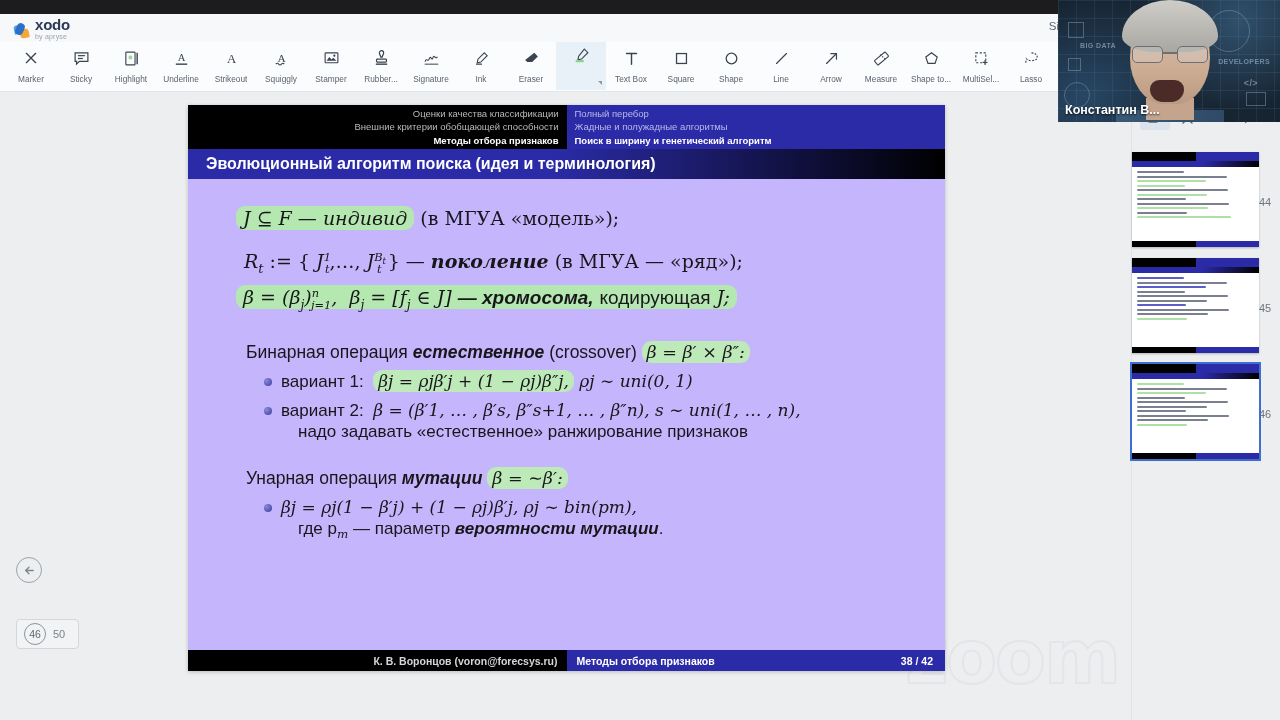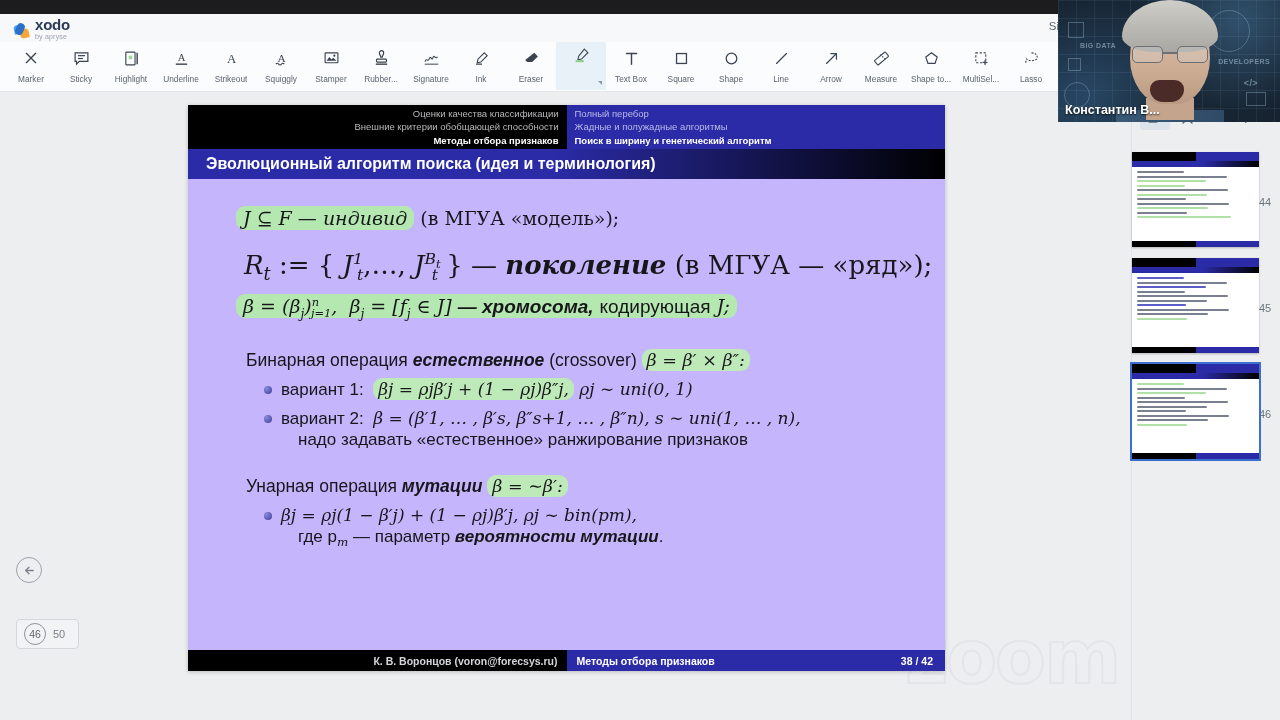--- a/index.html
+++ b/index.html
@@ -86,21 +86,21 @@
 
   .eq-line { margin-bottom:6px; white-space:nowrap; }
   .hl { background:#b5e8b0; border-radius:9px; padding:1px 7px; }
   .hl2 { background:#bdeab8; border-radius:9px; padding:1px 5px; }
 
   .mathit { font-family:"DejaVu Serif", serif; font-style:italic; }
   .mathrm { font-family:"DejaVu Serif", serif; }
   .ru-it { font-style:italic; font-weight:bold; }
 
   .row1 { font-size:19px; padding-left:22px; margin-top:6px; }
-  .row2 { font-size:26px; padding-left:30px; margin-top:20px; }
+  .row2 { font-size:19px; padding-left:30px; margin-top:20px; }
   .row3 { font-size:19px; padding-left:22px; margin-top:10px; }
 
   .sec { font-size:17.5px; margin-top:30px; padding-left:32px; }
   .bullets { margin-top:8px; padding-left:50px; }
   .bul { display:flex; align-items:flex-start; font-size:17px; margin-top:8px; }
   .dot { width:8px;height:8px;border-radius:50%;
      background:radial-gradient(circle at 30% 30%, #8a8ad8, #3b3b9e);
      margin:7px 9px 0 0; flex:none; }
   .sub { padding-left:17px; font-size:17px; margin-top:1px; }
 

